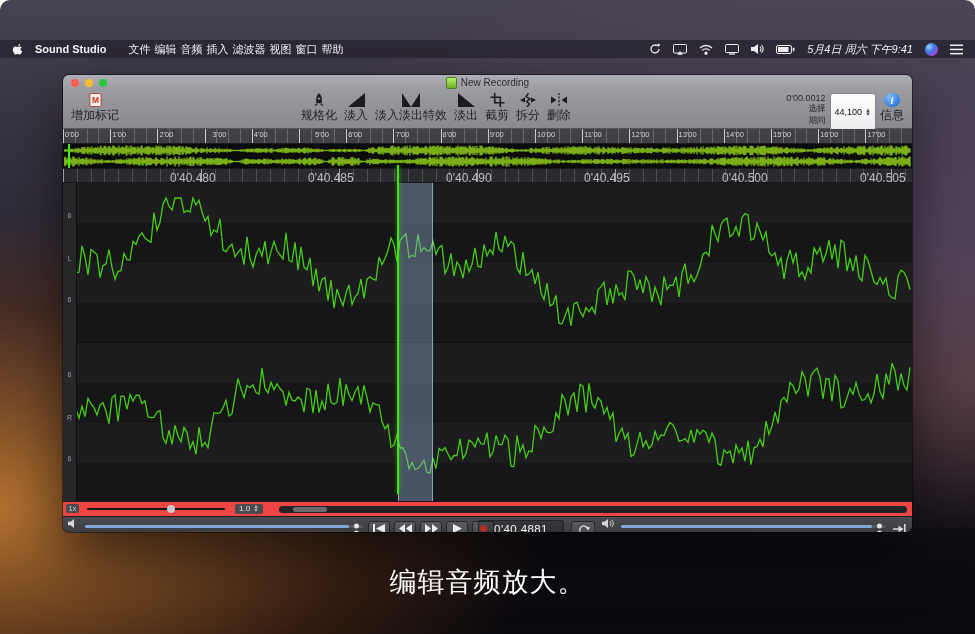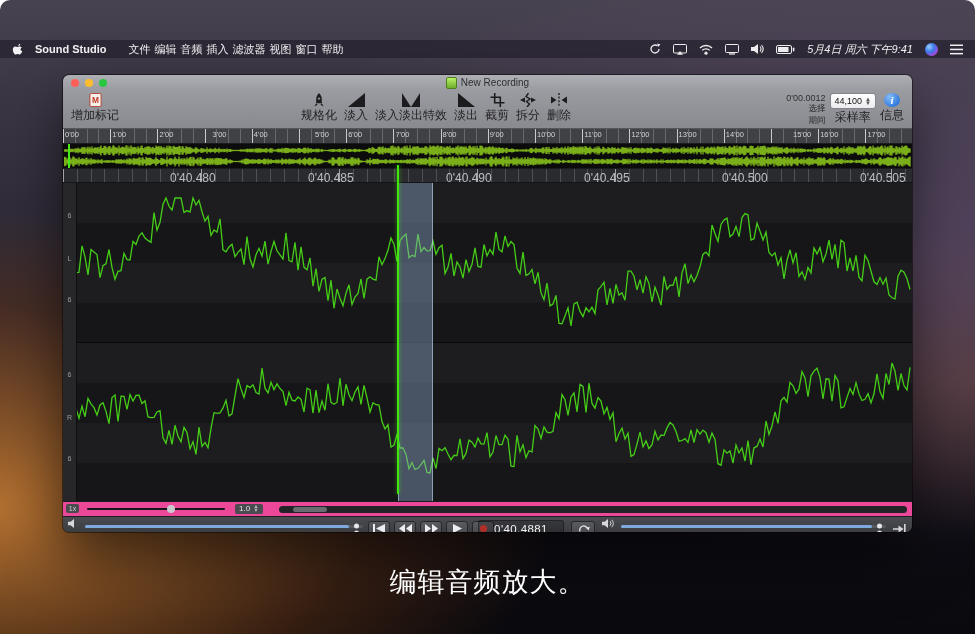--- a/index.html
+++ b/index.html
@@ -37,21 +37,21 @@
 
   
   .toolbar{height:35px;display:flex;align-items:stretch;padding:1px 8px 2px 8px;color:#232327;}
   .titem{display:flex;flex-direction:column;align-items:center;justify-content:space-between;padding:2px 0;}
   .titem .lbl{font-size:12px;white-space:nowrap;color:#222226;}
   .tools{display:flex;gap:7px;margin-left:182px;}
   .tright{margin-left:auto;display:flex;gap:4px;align-items:stretch;text-align:center;}
   .sel-col{display:flex;flex-direction:column;align-items:flex-end;justify-content:space-between;padding:2px 0;font-size:8.5px;}
   .sel-val{font-size:9px;color:#2e2e33;}
   .combo{display:flex;align-items:center;gap:3px;background:linear-gradient(#fff,#ececee);border:1px solid #84858a;
-    border-radius:3px;padding:2px 4px;font-size:9px;color:#111;height:11px;}
+    border-radius:3px;padding:13px 4px;font-size:9px;color:#111;height:11px;}
   .combo .arrs{font-size:6px;line-height:4px;color:#555;display:flex;flex-direction:column;}
   .info-btn{width:16px;height:16px;border-radius:50%;display:flex;align-items:center;justify-content:center;
     background:radial-gradient(circle at 35% 28%,#86bdf6,#2f7ae0 72%,#2a66c4);color:#fff;
     font-family:"Liberation Serif",serif;font-style:italic;font-weight:bold;font-size:11px;}
 
   
   .tl-ruler{position:relative;height:14px;
     background:
       repeating-linear-gradient(90deg, rgba(225,225,230,.8) 0 1px, rgba(0,0,0,0) 1px 47.2px),
       repeating-linear-gradient(90deg, rgba(225,225,230,.25) 0 1px, rgba(0,0,0,0) 1px 11.8px),
@@ -80,21 +80,21 @@
   .wave-canvas{position:absolute;left:13px;top:0;right:0;height:100%;
     background:repeating-linear-gradient(180deg,#1d1d1f 0 40px,#161618 40px 80px);}
   .ch-divider{position:absolute;left:0;right:0;top:159px;height:1px;background:#0a0a0b;}
   .wave-canvas svg{position:absolute;left:0;top:0;}
   .selection{position:absolute;left:335px;top:0;width:33px;height:318px;background:rgba(142,170,206,.42);
     border-left:1px solid rgba(200,222,248,.55);border-right:1px solid rgba(200,222,248,.55);}
   .playhead{position:absolute;left:334px;top:90px;width:2px;height:329px;background:#3fe60e;
     box-shadow:0 0 4px rgba(90,255,30,.55);z-index:6;}
 
   
-  .zoombar{position:relative;height:14px;background:#ec4899;border-top:1px solid #1d1d1f;}
+  .zoombar{position:relative;height:14px;background:#ef4444;border-top:1px solid #1d1d1f;}
   .zb-scale{position:absolute;left:3px;top:2px;width:13px;height:9px;background:#4a4b4f;border-radius:2px;
     color:#d5d5d9;font-size:7px;display:flex;align-items:center;justify-content:center;}
   .zb-slider{position:absolute;left:24px;top:6px;width:138px;height:2px;background:#17171a;border-radius:2px;}
   .zb-thumb{position:absolute;left:58%;top:-3px;width:8px;height:8px;border-radius:50%;background:#c9c9ce;}
   .zb-combo{position:absolute;left:172px;top:1.5px;height:10px;display:flex;align-items:center;gap:3px;
     background:#4a4b50;border-radius:2px;padding:0 4px;color:#e8e8ec;font-size:8px;}
   .zb-combo .arrs{font-size:5.5px;line-height:3.5px;color:#b5b5ba;display:flex;flex-direction:column;}
   .hscroll{position:absolute;left:216px;right:5px;top:3.5px;height:7px;background:#222327;border-radius:4px;}
   .hs-thumb{position:absolute;left:14px;top:1px;width:34px;height:5px;border-radius:3px;background:#6a6b70;}
 
@@ -306,21 +306,21 @@
         <span class="tl-label" style="left: 252px;">5'00</span>
         <span class="tl-label" style="left: 285.2px;">6'00</span>
         <span class="tl-label" style="left: 332.4px;">7'00</span>
         <span class="tl-label" style="left: 379.6px;">8'00</span>
         <span class="tl-label" style="left: 426.8px;">9'00</span>
         <span class="tl-label" style="left: 474px;">10'00</span>
         <span class="tl-label" style="left: 521.2px;">11'00</span>
         <span class="tl-label" style="left: 568.4px;">12'00</span>
         <span class="tl-label" style="left: 615.6px;">13'00</span>
         <span class="tl-label" style="left: 662.8px;">14'00</span>
-        <span class="tl-label" style="left: 730px;">15'00</span>
+        <span class="tl-label" style="left: 710px;">15'00</span>
         <span class="tl-label" style="left: 757.2px;">16'00</span>
         <span class="tl-label" style="left: 804.4px;">17'00</span>
       </div>
 
     <div class="overview">
       <svg width="847" height="24">
           <path d="M0 5.8V7.2M1 5.1V7.9M2 5.3V7.7M3 5.3V7.7M4 5.5V7.5M5 4.6V8.4M6 4.7V8.3M7 5.0V8.0M8 4.9V8.1M9 4.8V8.2M10 5.7V7.3M11 4.5V8.5M12 4.4V8.6M13 4.8V8.2M14 3.7V9.3M15 4.8V8.2M16 4.5V8.5M17 4.9V8.1M18 3.0V10.0M19 3.6V9.4M20 3.2V9.8M21 3.1V9.9M22 5.2V7.8M23 3.6V9.4M24 2.6V10.4M25 4.6V8.4M26 2.9V10.1M27 4.7V8.3M28 2.3V10.7M29 4.6V8.4M30 4.0V9.0M31 3.2V9.8M32 3.8V9.2M33 3.7V9.3M34 3.0V10.0M35 4.6V8.4M36 2.7V10.3M37 1.5V11.5M38 4.0V9.0M39 4.0V9.0M40 2.1V10.9M41 1.8V11.2M42 2.6V10.4M43 4.6V8.4M44 3.1V9.9M45 2.0V11.0M46 2.3V10.7M47 4.6V8.4M48 3.4V9.6M49 1.4V11.6M50 1.6V11.4M51 3.2V9.8M52 3.7V9.3M53 3.2V9.8M54 4.7V8.3M55 1.6V11.4M56 3.9V9.1M57 3.7V9.3M58 2.7V10.3M59 2.8V10.2M60 3.1V9.9M61 3.9V9.1M62 1.5V11.5M63 1.5V11.5M64 4.4V8.6M65 2.4V10.6M66 4.6V8.4M67 1.3V11.7M68 3.0V10.0M69 3.5V9.5M70 2.8V10.2M71 3.3V9.7M72 3.3V9.7M73 4.9V8.1M74 2.3V10.7M75 3.7V9.3M76 4.1V8.9M77 2.0V11.0M78 1.4V11.6M79 4.0V9.0M80 4.6V8.4M81 3.0V10.0M82 3.6V9.4M83 2.5V10.5M84 2.2V10.8M85 2.7V10.3M86 2.7V10.3M87 4.5V8.5M88 3.3V9.7M89 2.8V10.2M90 4.3V8.7M91 3.9V9.1M92 1.5V11.5M93 2.7V10.3M94 2.5V10.5M95 1.9V11.1M96 3.6V9.4M97 1.9V11.1M98 3.3V9.7M99 4.0V9.0M100 2.8V10.2M101 4.8V8.2M102 3.6V9.4M103 1.7V11.3M104 4.2V8.8M105 1.6V11.4M106 2.6V10.4M107 2.2V10.8M108 4.7V8.3M109 2.5V10.5M110 1.7V11.3M111 3.0V10.0M112 3.1V9.9M113 2.9V10.1M114 3.0V10.0M115 1.9V11.1M116 2.1V10.9M117 5.0V8.0M118 2.5V10.5M119 2.3V10.7M120 4.2V8.8M121 4.7V8.3M122 2.1V10.9M123 3.4V9.6M124 3.1V9.9M125 3.5V9.5M126 3.1V9.9M127 3.6V9.4M128 4.4V8.6M129 4.8V8.2M130 5.1V7.9M131 4.3V8.7M132 3.0V10.0M133 4.3V8.7M134 4.7V8.3M135 5.4V7.6M136 5.4V7.6M137 4.1V8.9M138 4.2V8.8M139 4.6V8.4M140 4.7V8.3M141 5.4V7.6M142 5.3V7.7M143 3.4V9.6M144 5.4V7.6M145 5.1V7.9M146 4.4V8.6M147 4.6V8.4M148 4.9V8.1M149 5.4V7.6M150 4.9V8.1M151 3.8V9.2M152 4.7V8.3M153 5.2V7.8M154 5.3V7.7M155 3.8V9.2M156 5.1V7.9M157 5.4V7.6M158 4.8V8.2M159 5.6V7.4M160 4.8V8.2M161 5.1V7.9M162 5.5V7.5M163 4.4V8.6M164 5.6V7.4M165 5.2V7.8M166 5.0V8.0M167 5.2V7.8M168 5.9V7.1M169 5.7V7.3M170 5.9V7.1M171 5.9V7.1M172 5.9V7.1M173 5.9V7.1M174 5.9V7.1M175 5.9V7.1M176 5.6V7.4M177 5.3V7.7M178 5.7V7.3M179 5.4V7.6M180 5.6V7.4M181 5.4V7.6M182 5.4V7.6M183 4.7V8.3M184 4.8V8.2M185 5.4V7.6M186 4.6V8.4M187 5.0V8.0M188 4.8V8.2M189 4.7V8.3M190 5.8V7.2M191 4.5V8.5M192 4.8V8.2M193 4.3V8.7M194 4.4V8.6M195 4.5V8.5M196 4.6V8.4M197 4.4V8.6M198 4.8V8.2M199 5.1V7.9M200 4.7V8.3M201 4.9V8.1M202 4.2V8.8M203 4.5V8.5M204 5.6V7.4M205 5.3V7.7M206 4.2V8.8M207 4.6V8.4M208 4.1V8.9M209 5.6V7.4M210 5.5V7.5M211 5.6V7.4M212 5.6V7.4M213 5.2V7.8M214 4.7V8.3M215 4.7V8.3M216 4.9V8.1M217 4.9V8.1M218 3.9V9.1M219 5.5V7.5M220 4.1V8.9M221 4.2V8.8M222 3.7V9.3M223 4.1V8.9M224 4.0V9.0M225 4.5V8.5M226 4.9V8.1M227 4.6V8.4M228 4.6V8.4M229 4.1V8.9M230 5.2V7.8M231 4.4V8.6M232 4.8V8.2M233 5.2V7.8M234 3.9V9.1M235 4.5V8.5M236 4.0V9.0M237 5.1V7.9M238 5.0V8.0M239 4.4V8.6M240 3.6V9.4M241 3.7V9.3M242 4.0V9.0M243 5.4V7.6M244 3.5V9.5M245 4.4V8.6M246 5.2V7.8M247 4.1V8.9M248 5.1V7.9M249 5.2V7.8M250 5.1V7.9M251 5.5V7.5M252 4.6V8.4M253 5.2V7.8M254 4.7V8.3M255 4.8V8.2M256 5.8V7.2M257 5.4V7.6M258 4.9V8.1M259 5.7V7.3M260 5.9V7.1M261 5.9V7.1M262 5.9V7.1M263 5.9V7.1M264 5.9V7.1M265 5.6V7.4M266 5.4V7.6M267 5.6V7.4M268 5.1V7.9M269 5.2V7.8M270 5.0V8.0M271 5.5V7.5M272 5.7V7.3M273 5.4V7.6M274 5.4V7.6M275 5.1V7.9M276 4.7V8.3M277 5.6V7.4M278 5.8V7.2M279 5.1V7.9M280 5.1V7.9M281 4.6V8.4M282 5.4V7.6M283 5.9V7.1M284 5.3V7.7M285 5.1V7.9M286 5.0V8.0M287 5.3V7.7M288 5.6V7.4M289 5.6V7.4M290 5.1V7.9M291 4.7V8.3M292 5.1V7.9M293 5.6V7.4M294 5.5V7.5M295 5.1V7.9M296 5.3V7.7M297 5.8V7.2M298 5.7V7.3M299 5.9V7.1M300 5.9V7.1M301 5.9V7.1M302 5.6V7.4M303 5.3V7.7M304 5.1V7.9M305 3.8V9.2M306 4.1V8.9M307 5.3V7.7M308 3.3V9.7M309 3.3V9.7M310 3.9V9.1M311 5.1V7.9M312 4.9V8.1M313 5.1V7.9M314 3.5V9.5M315 2.8V10.2M316 2.7V10.3M317 4.3V8.7M318 2.9V10.1M319 2.4V10.6M320 4.8V8.2M321 3.6V9.4M322 3.8V9.2M323 4.8V8.2M324 4.0V9.0M325 3.8V9.2M326 4.3V8.7M327 1.8V11.2M328 2.3V10.7M329 1.5V11.5M330 4.0V9.0M331 2.5V10.5M332 3.3V9.7M333 4.3V8.7M334 2.0V11.0M335 2.6V10.4M336 4.6V8.4M337 4.5V8.5M338 3.3V9.7M339 4.6V8.4M340 2.4V10.6M341 1.9V11.1M342 3.8V9.2M343 1.6V11.4M344 3.8V9.2M345 4.3V8.7M346 1.4V11.6M347 4.3V8.7M348 4.4V8.6M349 2.4V10.6M350 2.8V10.2M351 2.5V10.5M352 3.2V9.8M353 2.2V10.8M354 2.1V10.9M355 3.6V9.4M356 3.7V9.3M357 4.2V8.8M358 3.3V9.7M359 3.8V9.2M360 3.9V9.1M361 2.4V10.6M362 2.1V10.9M363 2.9V10.1M364 4.8V8.2M365 3.5V9.5M366 1.3V11.7M367 2.8V10.2M368 2.5V10.5M369 1.9V11.1M370 1.7V11.3M371 2.6V10.4M372 3.0V10.0M373 1.7V11.3M374 1.4V11.6M375 3.7V9.3M376 2.2V10.8M377 2.3V10.7M378 2.3V10.7M379 4.6V8.4M380 2.6V10.4M381 3.7V9.3M382 3.6V9.4M383 2.1V10.9M384 2.6V10.4M385 3.4V9.6M386 1.9V11.1M387 4.4V8.6M388 3.8V9.2M389 3.4V9.6M390 4.1V8.9M391 4.3V8.7M392 2.5V10.5M393 3.0V10.0M394 1.4V11.6M395 4.2V8.8M396 2.3V10.7M397 2.6V10.4M398 2.4V10.6M399 3.3V9.7M400 2.3V10.7M401 3.5V9.5M402 2.3V10.7M403 3.9V9.1M404 4.7V8.3M405 2.0V11.0M406 1.4V11.6M407 2.9V10.1M408 3.8V9.2M409 2.1V10.9M410 3.6V9.4M411 2.1V10.9M412 4.6V8.4M413 1.7V11.3M414 4.0V9.0M415 4.4V8.6M416 1.5V11.5M417 1.8V11.2M418 1.7V11.3M419 3.3V9.7M420 4.8V8.2M421 3.7V9.3M422 2.8V10.2M423 4.5V8.5M424 3.0V10.0M425 2.7V10.3M426 2.5V10.5M427 4.1V8.9M428 2.7V10.3M429 2.4V10.6M430 3.5V9.5M431 4.4V8.6M432 3.2V9.8M433 4.1V8.9M434 4.4V8.6M435 3.0V10.0M436 3.9V9.1M437 4.2V8.8M438 3.8V9.2M439 3.9V9.1M440 4.6V8.4M441 5.4V7.6M442 3.8V9.2M443 3.9V9.1M444 5.4V7.6M445 5.0V8.0M446 5.1V7.9M447 4.9V8.1M448 4.4V8.6M449 4.9V8.1M450 5.0V8.0M451 5.6V7.4M452 5.7V7.3M453 5.2V7.8M454 5.5V7.5M455 5.8V7.2M456 5.6V7.4M457 5.6V7.4M458 5.5V7.5M459 5.6V7.4M460 5.4V7.6M461 5.8V7.2M462 4.9V8.1M463 5.6V7.4M464 5.6V7.4M465 5.6V7.4M466 4.5V8.5M467 3.9V9.1M468 4.0V9.0M469 5.1V7.9M470 5.6V7.4M471 4.5V8.5M472 3.7V9.3M473 4.7V8.3M474 5.2V7.8M475 4.4V8.6M476 5.0V8.0M477 4.7V8.3M478 4.1V8.9M479 3.2V9.8M480 3.9V9.1M481 5.4V7.6M482 3.0V10.0M483 3.0V10.0M484 5.0V8.0M485 2.9V10.1M486 4.8V8.2M487 5.1V7.9M488 5.0V8.0M489 3.4V9.6M490 4.6V8.4M491 3.7V9.3M492 4.5V8.5M493 2.9V10.1M494 4.8V8.2M495 4.0V9.0M496 4.7V8.3M497 3.7V9.3M498 3.1V9.9M499 4.9V8.1M500 4.2V8.8M501 2.6V10.4M502 4.6V8.4M503 4.1V8.9M504 2.2V10.8M505 4.5V8.5M506 3.0V10.0M507 3.3V9.7M508 3.6V9.4M509 2.3V10.7M510 2.4V10.6M511 3.4V9.6M512 2.8V10.2M513 4.0V9.0M514 2.7V10.3M515 3.7V9.3M516 2.3V10.7M517 3.7V9.3M518 2.7V10.3M519 2.7V10.3M520 4.6V8.4M521 2.1V10.9M522 2.4V10.6M523 3.3V9.7M524 3.9V9.1M525 3.9V9.1M526 2.5V10.5M527 3.7V9.3M528 5.1V7.9M529 4.7V8.3M530 4.4V8.6M531 3.2V9.8M532 4.9V8.1M533 2.5V10.5M534 4.0V9.0M535 2.3V10.7M536 4.0V9.0M537 5.2V7.8M538 4.9V8.1M539 2.7V10.3M540 3.4V9.6M541 4.6V8.4M542 4.6V8.4M543 5.1V7.9M544 3.1V9.9M545 3.8V9.2M546 4.0V9.0M547 4.9V8.1M548 2.8V10.2M549 3.9V9.1M550 3.8V9.2M551 3.5V9.5M552 4.8V8.2M553 4.9V8.1M554 3.6V9.4M555 4.4V8.6M556 4.9V8.1M557 4.7V8.3M558 3.0V10.0M559 3.5V9.5M560 3.3V9.7M561 4.0V9.0M562 3.7V9.3M563 3.7V9.3M564 5.1V7.9M565 3.5V9.5M566 5.1V7.9M567 3.2V9.8M568 5.4V7.6M569 5.2V7.8M570 4.0V9.0M571 3.8V9.2M572 3.6V9.4M573 4.4V8.6M574 3.9V9.1M575 4.0V9.0M576 5.3V7.7M577 4.3V8.7M578 3.7V9.3M579 4.1V8.9M580 4.5V8.5M581 4.5V8.5M582 5.5V7.5M583 3.7V9.3M584 4.0V9.0M585 4.2V8.8M586 4.4V8.6M587 3.5V9.5M588 4.0V9.0M589 5.3V7.7M590 4.9V8.1M591 5.2V7.8M592 4.5V8.5M593 4.6V8.4M594 4.3V8.7M595 5.2V7.8M596 5.6V7.4M597 5.0V8.0M598 5.2V7.8M599 3.5V9.5M600 3.7V9.3M601 4.2V8.8M602 3.8V9.2M603 5.0V8.0M604 3.5V9.5M605 5.4V7.6M606 3.5V9.5M607 5.4V7.6M608 5.2V7.8M609 3.9V9.1M610 4.8V8.2M611 4.7V8.3M612 3.7V9.3M613 5.0V8.0M614 4.3V8.7M615 5.0V8.0M616 5.5V7.5M617 4.2V8.8M618 3.5V9.5M619 5.3V7.7M620 3.0V10.0M621 4.8V8.2M622 4.2V8.8M623 5.0V8.0M624 3.2V9.8M625 5.3V7.7M626 3.7V9.3M627 3.3V9.7M628 4.1V8.9M629 5.0V8.0M630 3.1V9.9M631 5.1V7.9M632 4.4V8.6M633 2.6V10.4M634 5.2V7.8M635 4.6V8.4M636 4.7V8.3M637 2.7V10.3M638 5.2V7.8M639 2.5V10.5M640 5.1V7.9M641 4.7V8.3M642 3.5V9.5M643 3.7V9.3M644 2.7V10.3M645 3.8V9.2M646 4.2V8.8M647 2.7V10.3M648 3.2V9.8M649 4.1V8.9M650 2.5V10.5M651 3.6V9.4M652 5.0V8.0M653 2.7V10.3M654 2.2V10.8M655 2.7V10.3M656 3.1V9.9M657 3.3V9.7M658 2.5V10.5M659 2.7V10.3M660 4.5V8.5M661 2.2V10.8M662 3.3V9.7M663 3.9V9.1M664 4.5V8.5M665 2.4V10.6M666 2.1V10.9M667 4.0V9.0M668 3.0V10.0M669 3.5V9.5M670 1.6V11.4M671 2.1V10.9M672 4.5V8.5M673 1.5V11.5M674 4.5V8.5M675 2.7V10.3M676 2.1V10.9M677 2.9V10.1M678 3.8V9.2M679 2.6V10.4M680 1.6V11.4M681 2.0V11.0M682 2.6V10.4M683 4.8V8.2M684 4.0V9.0M685 4.6V8.4M686 2.0V11.0M687 1.6V11.4M688 2.1V10.9M689 2.1V10.9M690 4.8V8.2M691 4.0V9.0M692 3.8V9.2M693 3.1V9.9M694 1.7V11.3M695 4.2V8.8M696 2.3V10.7M697 2.4V10.6M698 2.0V11.0M699 2.2V10.8M700 1.7V11.3M701 1.8V11.2M702 3.5V9.5M703 4.8V8.2M704 2.9V10.1M705 3.7V9.3M706 3.8V9.2M707 3.1V9.9M708 3.2V9.8M709 2.3V10.7M710 3.7V9.3M711 2.5V10.5M712 3.4V9.6M713 2.5V10.5M714 4.4V8.6M715 3.2V9.8M716 3.6V9.4M717 4.0V9.0M718 3.1V9.9M719 5.1V7.9M720 4.6V8.4M721 4.3V8.7M722 3.5V9.5M723 3.0V10.0M724 4.2V8.8M725 4.6V8.4M726 5.4V7.6M727 3.9V9.1M728 5.4V7.6M729 4.5V8.5M730 3.7V9.3M731 5.3V7.7M732 4.6V8.4M733 5.6V7.4M734 4.2V8.8M735 5.6V7.4M736 4.4V8.6M737 4.8V8.2M738 4.4V8.6M739 5.0V8.0M740 5.0V8.0M741 4.8V8.2M742 5.9V7.1M743 5.7V7.3M744 5.0V8.0M745 5.6V7.4M746 5.5V7.5M747 5.3V7.7M748 5.7V7.3M749 5.6V7.4M750 4.3V8.7M751 5.5V7.5M752 4.7V8.3M753 4.8V8.2M754 4.0V9.0M755 4.3V8.7M756 4.2V8.8M757 4.1V8.9M758 5.1V7.9M759 4.5V8.5M760 3.4V9.6M761 3.7V9.3M762 5.1V7.9M763 3.8V9.2M764 3.4V9.6M765 4.9V8.1M766 4.0V9.0M767 2.8V10.2M768 3.1V9.9M769 4.4V8.6M770 5.1V7.9M771 4.0V9.0M772 4.1V8.9M773 2.7V10.3M774 2.8V10.2M775 5.0V8.0M776 4.7V8.3M777 3.9V9.1M778 3.8V9.2M779 4.9V8.1M780 2.4V10.6M781 4.8V8.2M782 4.5V8.5M783 3.2V9.8M784 3.9V9.1M785 2.1V10.9M786 3.6V9.4M787 3.2V9.8M788 4.0V9.0M789 3.1V9.9M790 4.9V8.1M791 4.3V8.7M792 4.5V8.5M793 3.7V9.3M794 1.9V11.1M795 2.4V10.6M796 2.8V10.2M797 1.8V11.2M798 3.3V9.7M799 2.8V10.2M800 1.5V11.5M801 2.7V10.3M802 4.9V8.1M803 4.8V8.2M804 4.3V8.7M805 3.3V9.7M806 2.0V11.0M807 2.6V10.4M808 4.6V8.4M809 1.6V11.4M810 3.4V9.6M811 3.8V9.2M812 3.5V9.5M813 3.5V9.5M814 2.3V10.7M815 3.8V9.2M816 2.9V10.1M817 2.0V11.0M818 1.4V11.6M819 3.5V9.5M820 4.8V8.2M821 1.6V11.4M822 4.4V8.6M823 3.1V9.9M824 2.3V10.7M825 4.2V8.8M826 1.4V11.6M827 2.0V11.0M828 1.4V11.6M829 4.3V8.7M830 3.7V9.3M831 4.9V8.1M832 2.1V10.9M833 2.7V10.3M834 4.7V8.3M835 3.0V10.0M836 3.5V9.5M837 4.4V8.6M838 1.6V11.4M839 3.3V9.7M840 2.5V10.5M841 1.8V11.2M842 1.4V11.6M843 2.2V10.8M844 3.9V9.1M845 4.4V8.6M846 4.4V8.6" stroke="#9fe61e" stroke-width="1" fill="none"></path>
           <path d="M0 13.1V21.9M1 12.8V22.2M2 13.6V21.4M3 15.6V19.4M4 14.1V20.9M5 13.0V22.0M6 13.3V21.7M7 15.6V19.4M8 14.4V20.6M9 12.4V22.6M10 12.8V22.2M11 14.3V20.7M12 14.8V20.2M13 14.4V20.6M14 15.8V19.2M15 13.2V21.8M16 15.2V19.8M17 15.1V19.9M18 14.3V20.7M19 14.5V20.5M20 14.8V20.2M21 15.5V19.5M22 13.7V21.3M23 13.8V21.2M24 16.0V19.0M25 14.7V20.3M26 16.2V18.8M27 14.1V20.9M28 15.3V19.7M29 15.7V19.3M30 15.3V19.7M31 15.7V19.3M32 15.7V19.3M33 16.7V18.3M34 15.3V19.7M35 16.1V18.9M36 16.4V18.6M37 15.5V19.5M38 15.3V19.7M39 16.5V18.5M40 16.8V18.2M41 16.2V18.8M42 16.5V18.5M43 16.2V18.8M44 16.2V18.8M45 16.3V18.7M46 16.2V18.8M47 16.8V18.2M48 16.3V18.7M49 16.1V18.9M50 16.6V18.4M51 16.4V18.6M52 15.3V19.7M53 15.7V19.3M54 15.6V19.4M55 15.2V19.8M56 16.0V19.0M57 15.0V20.0M58 15.7V19.3M59 16.1V18.9M60 15.3V19.7M61 16.5V18.5M62 15.7V19.3M63 14.5V20.5M64 16.0V19.0M65 14.3V20.7M66 14.8V20.2M67 14.5V20.5M68 16.2V18.8M69 14.6V20.4M70 13.8V21.2M71 14.7V20.3M72 14.8V20.2M73 14.5V20.5M74 14.5V20.5M75 13.4V21.6M76 13.5V21.5M77 16.1V18.9M78 13.7V21.3M79 13.4V21.6M80 15.2V19.8M81 15.7V19.3M82 12.9V22.1M83 14.2V20.8M84 13.7V21.3M85 14.1V20.9M86 13.6V21.4M87 14.1V20.9M88 15.0V20.0M89 15.4V19.6M90 15.7V19.3M91 14.7V20.3M92 12.9V22.1M93 14.6V20.4M94 15.0V20.0M95 16.0V19.0M96 15.9V19.1M97 14.0V21.0M98 14.1V20.9M99 14.7V20.3M100 14.8V20.2M101 15.7V19.3M102 15.6V19.4M103 12.5V22.5M104 15.7V19.3M105 15.2V19.8M106 14.0V21.0M107 14.2V20.8M108 14.7V20.3M109 15.6V19.4M110 14.6V20.4M111 12.6V22.4M112 14.3V20.7M113 15.2V19.8M114 15.3V19.7M115 12.5V22.5M116 14.8V20.2M117 15.3V19.7M118 14.1V20.9M119 15.8V19.2M120 14.2V20.8M121 14.7V20.3M122 15.5V19.5M123 13.3V21.7M124 15.4V19.6M125 14.2V20.8M126 13.0V22.0M127 12.9V22.1M128 15.6V19.4M129 12.8V22.2M130 13.6V21.4M131 15.7V19.3M132 15.5V19.5M133 14.7V20.3M134 13.5V21.5M135 15.8V19.2M136 13.4V21.6M137 13.2V21.8M138 15.2V19.8M139 14.7V20.3M140 15.5V19.5M141 15.3V19.7M142 15.4V19.6M143 14.0V21.0M144 14.2V20.8M145 15.5V19.5M146 13.9V21.1M147 14.8V20.2M148 14.5V20.5M149 14.2V20.8M150 16.2V18.8M151 14.1V20.9M152 14.6V20.4M153 13.8V21.2M154 14.1V20.9M155 14.2V20.8M156 14.4V20.6M157 14.2V20.8M158 14.9V20.1M159 15.4V19.6M160 14.8V20.2M161 15.1V19.9M162 14.1V20.9M163 14.6V20.4M164 16.3V18.7M165 16.1V18.9M166 15.3V19.7M167 16.1V18.9M168 16.1V18.9M169 16.9V18.1M170 16.9V18.1M171 16.9V18.1M172 16.9V18.1M173 16.9V18.1M174 16.9V18.1M175 16.8V18.2M176 16.7V18.3M177 16.5V18.5M178 15.5V19.5M179 16.6V18.4M180 15.1V19.9M181 14.9V20.1M182 14.4V20.6M183 14.9V20.1M184 14.8V20.2M185 15.3V19.7M186 15.8V19.2M187 15.5V19.5M188 15.6V19.4M189 15.0V20.0M190 16.1V18.9M191 15.4V19.6M192 15.8V19.2M193 16.1V18.9M194 14.9V20.1M195 15.5V19.5M196 15.0V20.0M197 16.1V18.9M198 16.0V19.0M199 15.4V19.6M200 14.6V20.4M201 14.7V20.3M202 15.0V20.0M203 16.4V18.6M204 14.5V20.5M205 15.4V19.6M206 16.2V18.8M207 15.0V20.0M208 16.1V18.9M209 16.2V18.8M210 16.0V19.0M211 16.4V18.6M212 15.4V19.6M213 16.0V19.0M214 15.5V19.5M215 15.6V19.4M216 16.5V18.5M217 15.7V19.3M218 14.2V20.8M219 15.2V19.8M220 16.0V19.0M221 15.4V19.6M222 14.8V20.2M223 15.5V19.5M224 16.1V18.9M225 14.6V20.4M226 14.9V20.1M227 15.7V19.3M228 15.1V19.9M229 15.6V19.4M230 15.3V19.7M231 16.0V19.0M232 16.2V18.8M233 15.6V19.4M234 15.6V19.4M235 15.1V19.9M236 14.2V20.8M237 15.9V19.1M238 16.2V18.8M239 14.8V20.2M240 14.6V20.4M241 13.5V21.5M242 15.0V20.0M243 16.0V19.0M244 14.6V20.4M245 13.9V21.1M246 13.6V21.4M247 14.5V20.5M248 15.4V19.6M249 15.3V19.7M250 14.3V20.7M251 13.6V21.4M252 14.4V20.6M253 15.5V19.5M254 15.4V19.6M255 14.8V20.2M256 15.0V20.0M257 16.0V19.0M258 15.5V19.5M259 16.6V18.4M260 16.6V18.4M261 16.9V18.1M262 16.9V18.1M263 16.9V18.1M264 16.7V18.3M265 15.8V19.2M266 15.5V19.5M267 16.3V18.7M268 13.7V21.3M269 13.1V21.9M270 14.0V21.0M271 15.7V19.3M272 15.5V19.5M273 15.7V19.3M274 13.8V21.2M275 13.1V21.9M276 13.1V21.9M277 15.0V20.0M278 13.5V21.5M279 13.1V21.9M280 15.7V19.3M281 14.5V20.5M282 14.7V20.3M283 15.8V19.2M284 15.1V19.9M285 14.9V20.1M286 15.4V19.6M287 13.2V21.8M288 13.7V21.3M289 13.1V21.9M290 15.4V19.6M291 14.1V20.9M292 14.8V20.2M293 15.7V19.3M294 13.8V21.2M295 14.3V20.7M296 16.2V18.8M297 16.5V18.5M298 16.5V18.5M299 16.9V18.1M300 16.9V18.1M301 16.8V18.2M302 16.7V18.3M303 15.3V19.7M304 15.9V19.1M305 15.9V19.1M306 13.8V21.2M307 15.9V19.1M308 16.1V18.9M309 14.7V20.3M310 15.0V20.0M311 14.9V20.1M312 15.4V19.6M313 14.8V20.2M314 14.8V20.2M315 15.7V19.3M316 15.8V19.2M317 16.2V18.8M318 15.7V19.3M319 16.0V19.0M320 16.2V18.8M321 15.4V19.6M322 15.3V19.7M323 15.8V19.2M324 16.7V18.3M325 16.2V18.8M326 15.3V19.7M327 16.0V19.0M328 15.9V19.1M329 15.8V19.2M330 15.8V19.2M331 16.2V18.8M332 16.4V18.6M333 16.1V18.9M334 15.9V19.1M335 16.5V18.5M336 16.0V19.0M337 15.9V19.1M338 15.8V19.2M339 16.7V18.3M340 15.8V19.2M341 16.2V18.8M342 16.1V18.9M343 15.3V19.7M344 15.5V19.5M345 15.9V19.1M346 15.0V20.0M347 16.3V18.7M348 15.9V19.1M349 15.6V19.4M350 16.0V19.0M351 16.1V18.9M352 14.8V20.2M353 15.1V19.9M354 13.9V21.1M355 15.8V19.2M356 14.3V20.7M357 14.5V20.5M358 14.3V20.7M359 15.0V20.0M360 14.1V20.9M361 15.0V20.0M362 13.9V21.1M363 15.2V19.8M364 15.9V19.1M365 13.3V21.7M366 12.7V22.3M367 14.0V21.0M368 14.8V20.2M369 13.2V21.8M370 14.6V20.4M371 13.1V21.9M372 15.6V19.4M373 12.7V22.3M374 15.0V20.0M375 15.4V19.6M376 12.5V22.5M377 12.8V22.2M378 12.7V22.3M379 14.2V20.8M380 15.7V19.3M381 14.6V20.4M382 13.5V21.5M383 15.3V19.7M384 13.6V21.4M385 13.2V21.8M386 12.8V22.2M387 14.7V20.3M388 12.9V22.1M389 12.4V22.6M390 13.7V21.3M391 14.7V20.3M392 13.1V21.9M393 14.2V20.8M394 14.6V20.4M395 12.4V22.6M396 13.6V21.4M397 14.0V21.0M398 13.2V21.8M399 13.2V21.8M400 14.2V20.8M401 15.6V19.4M402 12.6V22.4M403 12.7V22.3M404 15.3V19.7M405 14.4V20.6M406 14.5V20.5M407 14.1V20.9M408 12.8V22.2M409 13.7V21.3M410 13.7V21.3M411 15.2V19.8M412 15.3V19.7M413 13.8V21.2M414 14.3V20.7M415 15.3V19.7M416 14.5V20.5M417 14.8V20.2M418 14.6V20.4M419 15.1V19.9M420 14.6V20.4M421 15.7V19.3M422 13.6V21.4M423 15.5V19.5M424 15.5V19.5M425 15.5V19.5M426 13.3V21.7M427 12.3V22.7M428 12.6V22.4M429 14.8V20.2M430 15.8V19.2M431 13.9V21.1M432 12.7V22.3M433 14.4V20.6M434 15.3V19.7M435 14.1V20.9M436 15.2V19.8M437 14.8V20.2M438 13.8V21.2M439 12.5V22.5M440 13.6V21.4M441 15.9V19.1M442 12.5V22.5M443 12.5V22.5M444 15.5V19.5M445 12.5V22.5M446 15.2V19.8M447 15.6V19.4M448 15.5V19.5M449 13.5V21.5M450 15.0V20.0M451 13.9V21.1M452 15.0V20.0M453 13.1V21.9M454 15.4V19.6M455 14.4V20.6M456 15.3V19.7M457 14.2V20.8M458 13.4V21.6M459 15.6V19.4M460 14.8V20.2M461 13.1V21.9M462 15.4V19.6M463 14.9V20.1M464 13.0V22.0M465 15.4V19.6M466 13.9V21.1M467 14.3V20.7M468 14.7V20.3M469 13.6V21.4M470 13.8V21.2M471 14.7V20.3M472 14.2V20.8M473 15.4V19.6M474 14.3V20.7M475 15.2V19.8M476 14.2V20.8M477 15.3V19.7M478 14.6V20.4M479 14.7V20.3M480 16.1V18.9M481 14.4V20.6M482 14.7V20.3M483 15.3V19.7M484 15.8V19.2M485 15.8V19.2M486 15.0V20.0M487 15.7V19.3M488 16.7V18.3M489 16.4V18.6M490 16.3V18.7M491 15.7V19.3M492 16.7V18.3M493 15.4V19.6M494 16.2V18.8M495 15.4V19.6M496 16.3V18.7M497 16.9V18.1M498 16.8V18.2M499 15.8V19.2M500 16.2V18.8M501 16.7V18.3M502 16.7V18.3M503 16.9V18.1M504 16.1V18.9M505 16.3V18.7M506 16.4V18.6M507 16.7V18.3M508 15.7V19.3M509 16.2V18.8M510 16.1V18.9M511 15.9V19.1M512 16.6V18.4M513 16.6V18.4M514 15.8V19.2M515 16.2V18.8M516 16.5V18.5M517 16.3V18.7M518 15.2V19.8M519 15.5V19.5M520 15.3V19.7M521 15.7V19.3M522 15.5V19.5M523 15.4V19.6M524 16.4V18.6M525 15.2V19.8M526 16.4V18.6M527 14.9V20.1M528 16.6V18.4M529 16.4V18.6M530 15.4V19.6M531 15.2V19.8M532 15.0V20.0M533 15.6V19.4M534 15.2V19.8M535 15.3V19.7M536 16.4V18.6M537 15.5V19.5M538 14.9V20.1M539 15.3V19.7M540 15.6V19.4M541 15.6V19.4M542 16.5V18.5M543 14.8V20.2M544 15.1V19.9M545 15.3V19.7M546 15.5V19.5M547 14.6V20.4M548 15.0V20.0M549 16.3V18.7M550 15.9V19.1M551 16.2V18.8M552 15.6V19.4M553 15.7V19.3M554 15.4V19.6M555 16.2V18.8M556 16.6V18.4M557 16.1V18.9M558 16.3V18.7M559 14.7V20.3M560 14.9V20.1M561 15.4V19.6M562 15.0V20.0M563 16.2V18.8M564 14.8V20.2M565 16.6V18.4M566 14.9V20.1M567 16.6V18.4M568 16.4V18.6M569 15.4V19.6M570 16.1V18.9M571 16.0V19.0M572 15.2V19.8M573 16.3V18.7M574 15.8V19.2M575 16.4V18.6M576 16.7V18.3M577 15.8V19.2M578 15.3V19.7M579 16.6V18.4M580 15.1V19.9M581 16.3V18.7M582 15.9V19.1M583 16.5V18.5M584 15.3V19.7M585 16.7V18.3M586 15.7V19.3M587 15.5V19.5M588 16.0V19.0M589 16.6V18.4M590 15.5V19.5M591 16.7V18.3M592 16.2V18.8M593 15.3V19.7M594 16.7V18.3M595 16.5V18.5M596 16.5V18.5M597 15.4V19.6M598 16.8V18.2M599 15.4V19.6M600 16.8V18.2M601 16.6V18.4M602 16.0V19.0M603 16.1V18.9M604 15.6V19.4M605 16.1V18.9M606 16.4V18.6M607 15.6V19.4M608 15.9V19.1M609 16.4V18.6M610 15.6V19.4M611 16.1V18.9M612 16.8V18.2M613 15.7V19.3M614 15.5V19.5M615 15.7V19.3M616 15.9V19.1M617 16.0V19.0M618 15.6V19.4M619 15.7V19.3M620 16.5V18.5M621 15.4V19.6M622 16.0V19.0M623 16.3V18.7M624 16.6V18.4M625 15.5V19.5M626 15.3V19.7M627 16.3V18.7M628 15.8V19.2M629 16.0V19.0M630 15.0V20.0M631 15.3V19.7M632 16.5V18.5M633 14.9V20.1M634 16.5V18.5M635 15.5V19.5M636 15.1V19.9M637 15.6V19.4M638 16.0V19.0M639 15.3V19.7M640 14.7V20.3M641 14.9V20.1M642 15.2V19.8M643 16.5V18.5M644 16.0V19.0M645 16.3V18.7M646 14.7V20.3M647 14.4V20.6M648 14.6V20.4M649 14.6V20.4M650 16.3V18.7M651 15.8V19.2M652 15.6V19.4M653 15.1V19.9M654 14.0V21.0M655 15.8V19.2M656 14.3V20.7M657 14.3V20.7M658 13.9V21.1M659 14.0V21.0M660 13.6V21.4M661 13.5V21.5M662 14.9V20.1M663 16.0V19.0M664 14.2V20.8M665 14.9V20.1M666 15.0V20.0M667 14.2V20.8M668 14.2V20.8M669 13.2V21.8M670 14.6V20.4M671 13.2V21.8M672 14.1V20.9M673 13.0V22.0M674 15.1V19.9M675 13.5V21.5M676 14.0V21.0M677 14.4V20.6M678 13.1V21.9M679 15.6V19.4M680 14.9V20.1M681 14.3V20.7M682 13.1V21.9M683 12.3V22.7M684 14.0V21.0M685 14.5V20.5M686 15.7V19.3M687 13.3V21.7M688 15.7V19.3M689 14.1V20.9M690 12.6V22.4M691 15.3V19.7M692 13.9V21.1M693 15.7V19.3M694 12.8V22.2M695 15.7V19.3M696 13.0V22.0M697 13.6V21.4M698 12.5V22.5M699 13.7V21.3M700 13.6V21.4M701 12.6V22.4M702 15.8V19.2M703 15.1V19.9M704 12.7V22.3M705 14.8V20.2M706 14.7V20.3M707 14.1V20.9M708 15.4V19.6M709 15.3V19.7M710 12.3V22.7M711 15.3V19.7M712 13.6V21.4M713 14.0V21.0M714 12.5V22.5M715 13.3V21.7M716 13.3V21.7M717 13.2V21.8M718 15.1V19.9M719 14.2V20.8M720 12.6V22.4M721 13.2V21.8M722 15.5V19.5M723 13.6V21.4M724 13.1V21.9M725 15.3V19.7M726 14.2V20.8M727 12.7V22.3M728 13.1V21.9M729 14.9V20.1M730 15.8V19.2M731 14.5V20.5M732 14.7V20.3M733 13.2V21.8M734 13.4V21.6M735 15.9V19.1M736 15.6V19.4M737 14.7V20.3M738 14.7V20.3M739 15.9V19.1M740 13.4V21.6M741 15.8V19.2M742 15.5V19.5M743 14.2V20.8M744 14.9V20.1M745 13.1V21.9M746 14.6V20.4M747 14.2V20.8M748 15.0V20.0M749 14.1V20.9M750 15.9V19.1M751 15.3V19.7M752 15.5V19.5M753 14.8V20.2M754 13.1V21.9M755 13.6V21.4M756 14.1V20.9M757 13.2V21.8M758 14.6V20.4M759 14.3V20.7M760 13.2V21.8M761 14.3V20.7M762 16.2V18.8M763 16.1V18.9M764 15.7V19.3M765 15.0V20.0M766 14.1V20.9M767 14.6V20.4M768 16.1V18.9M769 14.1V20.9M770 15.4V19.6M771 15.7V19.3M772 15.6V19.4M773 15.6V19.4M774 15.0V20.0M775 15.9V19.1M776 15.5V19.5M777 15.1V19.9M778 14.8V20.2M779 16.0V19.0M780 16.7V18.3M781 15.3V19.7M782 16.6V18.4M783 16.1V18.9M784 15.9V19.1M785 16.7V18.3M786 15.7V19.3M787 16.0V19.0M788 15.9V19.1M789 16.8V18.2M790 16.6V18.4M791 16.9V18.1M792 15.8V19.2M793 16.0V19.0M794 16.7V18.3M795 16.0V19.0M796 16.1V18.9M797 16.5V18.5M798 15.0V20.0M799 15.8V19.2M800 15.3V19.7M801 14.8V20.2M802 14.5V20.5M803 14.9V20.1M804 15.9V19.1M805 16.1V18.9M806 16.1V18.9M807 14.5V20.5M808 16.4V18.6M809 15.3V19.7M810 14.2V20.8M811 15.5V19.5M812 15.4V19.6M813 15.8V19.2M814 15.4V19.6M815 14.1V20.9M816 13.2V21.8M817 13.8V21.2M818 15.1V19.9M819 15.4V19.6M820 14.2V20.8M821 14.7V20.3M822 14.2V20.8M823 13.4V21.6M824 13.0V22.0M825 13.4V21.6M826 13.6V21.4M827 13.7V21.3M828 13.7V21.3M829 14.9V20.1M830 14.0V21.0M831 12.8V22.2M832 13.2V21.8M833 15.5V19.5M834 15.7V19.3M835 12.6V22.4M836 14.4V20.6M837 13.8V21.2M838 12.6V22.4M839 12.6V22.4M840 14.9V20.1M841 13.4V21.6M842 14.9V20.1M843 14.6V20.4M844 13.8V21.2M845 13.0V22.0M846 12.4V22.6" stroke="#9fe61e" stroke-width="1" fill="none"></path>
         </svg>
       <div class="ov-playhead"></div>

